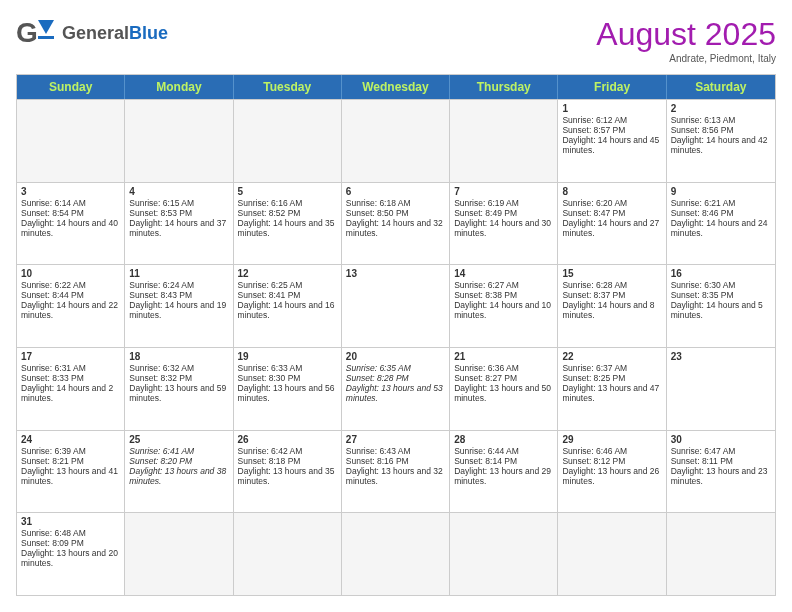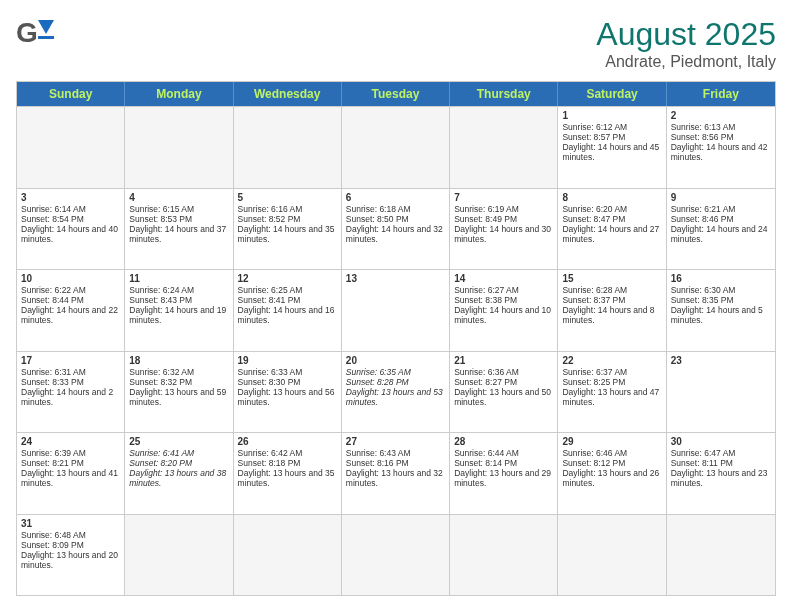--- a/index.html
+++ b/index.html
@@ -27,24 +27,24 @@
       display: flex;
       flex-direction: column;
       align-items: flex-start;
     }
     .title-block {
       text-align: right;
     }
     .cal-title {
       font-size: 32px;
       font-weight: normal;
-      color: #0f766e;
+      color: #a21caf;
     }
     .cal-subtitle {
-      font-size: 16px;
+      font-size: 10px;
       color: #555;
     }
     .calendar {
       flex: 1;
       display: flex;
       flex-direction: column;
       border: 1px solid #ccc;
     }
     .cal-header-row {
       display: grid;
@@ -101,37 +101,42 @@
   <div class="header">
     <div class="logo">
       <div class="logo-icon">
         <svg width="42" height="36" viewBox="0 0 42 36">
 
           <text x="0" y="26" font-size="28" font-family="Arial" font-weight="bold" fill="#555">G</text>
 
           <polygon points="22,4 38,4 30,18" fill="#1a6bbf"></polygon>
           <rect x="22" y="20" width="16" height="3" fill="#1a6bbf"></rect>
         </svg>
+        <div>
+          <div style="font-size:18px; font-weight:bold; line-height:1.1;">
+            <span style="color:#555;">General</span><span style="color:#1a6bbf;">Blue</span>
+          </div>
+        </div>
       </div>
     </div>
     <div class="title-block">
       <div class="cal-title">August 2025</div>
       <div class="cal-subtitle">Andrate, Piedmont, Italy</div>
     </div>
   </div>
 
   <div class="calendar">
     <div class="cal-header-row">
     <div class="cal-header-cell">Sunday</div>
         <div class="cal-header-cell">Monday</div>
+        <div class="cal-header-cell">Tuesday</div>
         <div class="cal-header-cell">Wednesday</div>
-        <div class="cal-header-cell">Tuesday</div>
         <div class="cal-header-cell">Thursday</div>
+        <div class="cal-header-cell">Friday</div>
         <div class="cal-header-cell">Saturday</div>
-        <div class="cal-header-cell">Friday</div>
       </div>
     <div class="cal-body">
     <div class="cal-row">
           <div class="cal-cell empty"></div>
           <div class="cal-cell empty"></div>
           <div class="cal-cell empty"></div>
           <div class="cal-cell empty"></div>
           <div class="cal-cell empty"></div>
           <div class="cal-cell"><span class="day-num">1</span><span style="white-space: pre-line;">Sunrise: 6:12 AM
 Sunset: 8:57 PM

